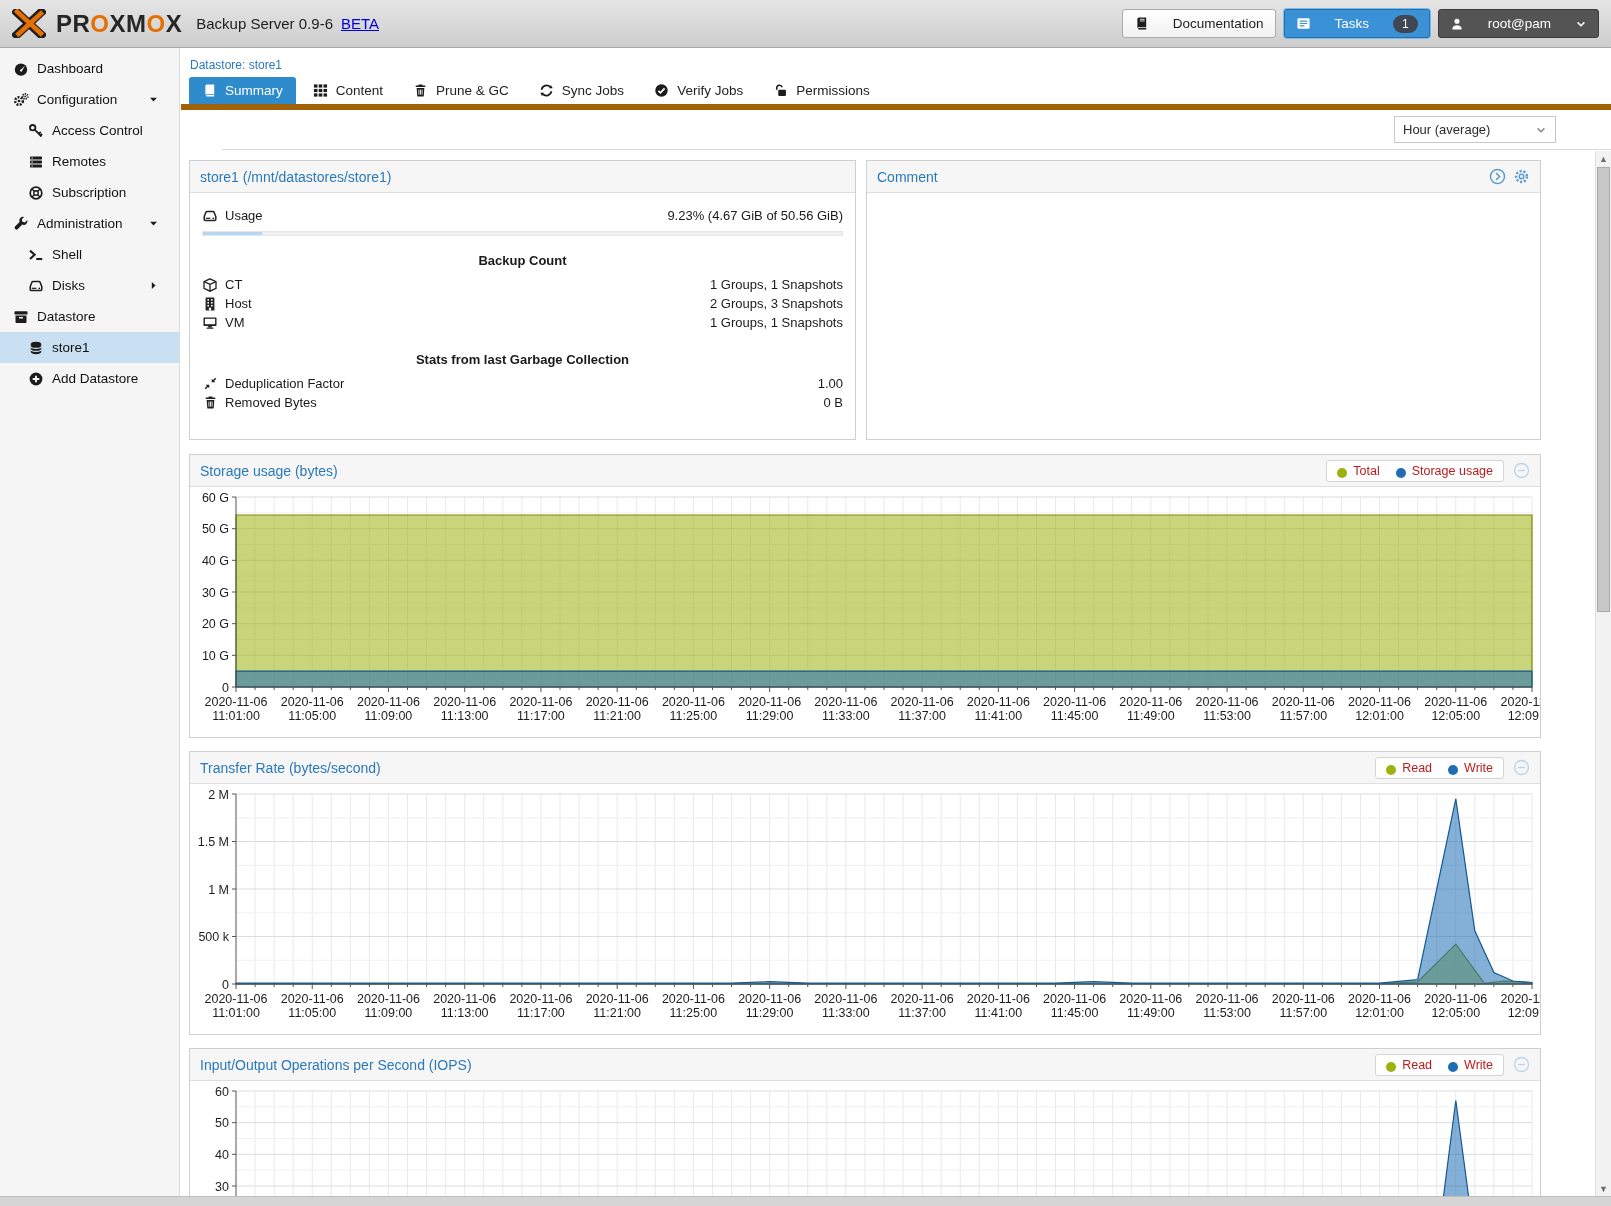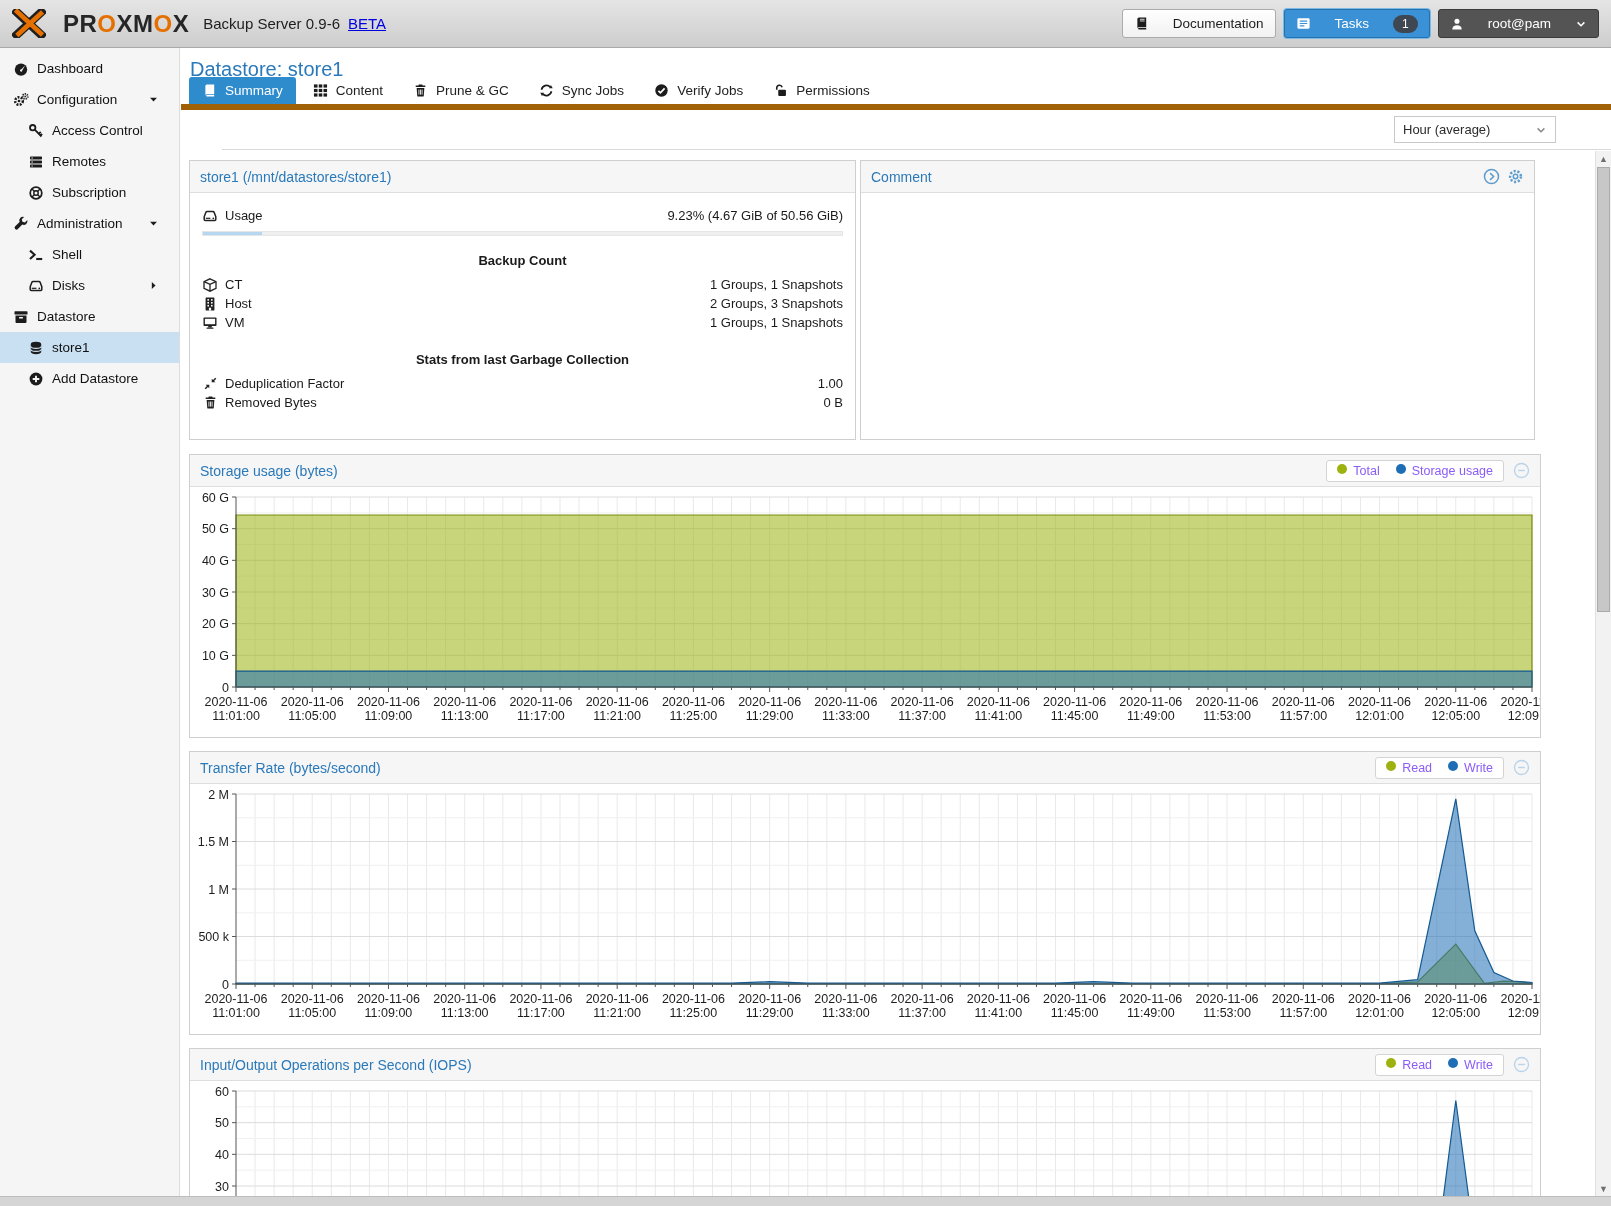--- a/index.html
+++ b/index.html
@@ -3,21 +3,21 @@
 <meta charset="utf-8">
 <style>
   * { box-sizing: border-box; margin: 0; padding: 0; }
   html,body { width:1611px; height:1206px; overflow:hidden; background:#fff;
     font-family:"Liberation Sans", sans-serif; color:#1a1a1a; }
 
   
   .topbar { position:absolute; top:0; left:0; width:1611px; height:48px;
     background:linear-gradient(#e5e5e5,#cdcdcd); border-bottom:1px solid #a8a8a8;
     display:flex; align-items:center; padding:0 12px; z-index:30; }
-  .logo { display:flex; align-items:center; gap:17px; }
+  .logo { display:flex; align-items:center; gap:10px; }
   .wordmark { font-size:24px; font-weight:bold; letter-spacing:0.5px; color:#262626; }
   .wordmark .o { color:#e57000; }
   .product-name { margin-left:14px; font-size:15px; color:#1d1d1d; }
   .beta-link { margin-left:8px; font-size:15px; color:#0000e0; text-decoration:underline; cursor:pointer; }
   .topbar-right { margin-left:auto; display:flex; align-items:center; gap:8px; }
   .tb-btn { display:flex; align-items:center; gap:24px; height:29px; padding:0 11px;
     border-radius:3px; font-size:13.5px; cursor:pointer; }
   .btn-doc { background:linear-gradient(#ffffff,#f1f1f1); border:1px solid #ababab; color:#1d1d1d; }
   .btn-tasks { background:#3a91d6; border:1px solid #2371ae; color:#fff; box-shadow:0 0 0 1px #7cb9e4; }
   .badge { background:#3f4752; color:#fff; font-size:12px; border-radius:9px; padding:2px 9px; }
@@ -30,37 +30,37 @@
     background:#f5f5f5; border-right:1px solid #dcdcdc; padding-top:5px; z-index:20;text-align:right; }
   .side-item { position:relative; display:flex; align-items:center; height:31px;
     padding-left:12px; font-size:13.5px; color:#111; cursor:pointer; }
   .side-item.indent1 { padding-left:27px; }
   .side-item.selected { background:#c9dff2; }
   .side-item .icon { width:17px; margin-right:8px; color:#1c1c1c; }
   .side-caret { position:absolute; right:9px; width:12px; color:#8f8f8f; }
 
   
   .content { position:absolute; top:48px; left:181px; right:0; bottom:10px; background:#fff; overflow:hidden; }
-  .page-title { padding:10px 0 0 9px; font-size:20px; color:#2a79ba; height:26px; }
+  .page-title { padding:10px 0 0 9px; font-size:12px; color:#2a79ba; height:26px; }
   .tabbar { display:flex; align-items:flex-end; gap:4px; padding:6px 0 0 8px; height:36px;
     border-bottom:6px solid #a16207; }
   .tab { display:flex; align-items:center; gap:8px; padding:6px 13px; font-size:13.5px;
     color:#222; cursor:pointer; border-radius:3px 3px 0 0; }
   .tab .icon { color:#1c1c1c; }
   .tab.active { background:#2e8bcc; color:#fff; }
   .tab.active .icon { color:#fff; }
   .toolbar { height:40px; border-bottom:1px solid #d9d9d9; display:flex; align-items:center;
     justify-content:flex-end; padding-right:55px;margin-left:41px; }
   .select { width:162px; height:27px; background:#fff; border:1px solid #c9c9c9;
     display:flex; align-items:center; padding:0 8px; font-size:13px; color:#2b2b2b; cursor:pointer; }
   .select .sel-caret { margin-left:auto; color:#8a8a8a; }
 
   
   .panels { padding:10px 0 0 8px; }
-  .top-row { display:flex; gap:4px; }
+  .top-row { display:flex; gap:10px; }
   .panel { border:1px solid #cfcfcf; background:#fff; }
   .panel-hd { height:32px; background:#f6f6f6; border-bottom:1px solid #dedede;
     display:flex; align-items:center; padding:0 10px; }
   .panel-title { font-size:14px; color:#2a79ba; }
   .hd-tools { margin-left:auto; display:flex; align-items:center; gap:7px; color:#5e9bcd; }
   .hd-tools .icon { cursor:pointer; }
   #ds-panel { width:667px; height:280px; }
   #comment-panel { width:675px; height:280px; }
   .ds-body { padding:13px 12px; font-size:13px; }
   .stat-row { display:flex; align-items:center; height:19px; }
@@ -69,21 +69,21 @@
   .usage-bar { margin-top:6px; height:5px; background:#efefef; border:1px solid #e6e6e6; }
   .usage-fill { height:100%; background:#b7d6ef; }
   .section-title { font-weight:bold; margin:20px 0 7px; font-size:13px;text-align:center; }
   .section-title.first { margin-top:17px; }
 
   
   .chart-panel { width:1352px; margin-top:13px; }
   .chart-panel:first-child { margin-top:14px; }
   .legend-box { display:flex; align-items:center; gap:16px; background:#fff;
     border:1px solid #d4d4d4; border-radius:3px; padding:3px 10px; margin-left:auto; }
-  .legend-item { display:flex; align-items:flex-start; gap:6px; font-size:12.5px; color:#8b5cf6; cursor:pointer; }
+  .legend-item { display:flex; align-items:flex-end; gap:6px; font-size:12.5px; color:#b91c1c; cursor:pointer; }
   .legend-dot { width:10px; height:10px; border-radius:50%; }
   .collapse-tool { margin-left:9px; color:#b9d4ea; cursor:pointer; }
   .chart-body { background:#fff; }
 
   
   .vscrollbar { position:absolute; top:151px; right:0; width:16px; bottom:10px;
     background:#f2f2f2; border-left:1px solid #e0e0e0; z-index:25; }
   .sb-arrow { position:absolute; left:0; width:15px; height:15px; display:flex;
     align-items:center; justify-content:center; color:#6f6f6f; font-size:9px; cursor:pointer; }
   .sb-up { top:0; } .sb-down { bottom:0; }

